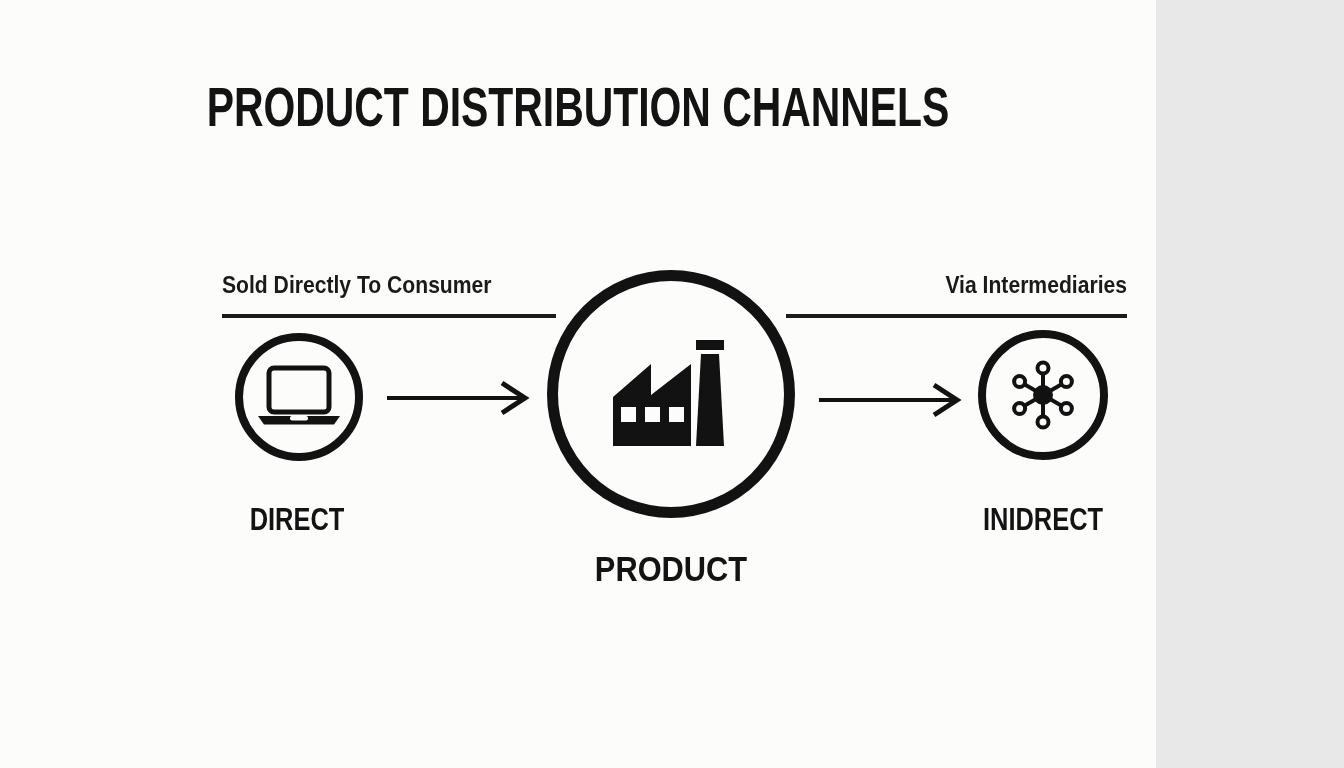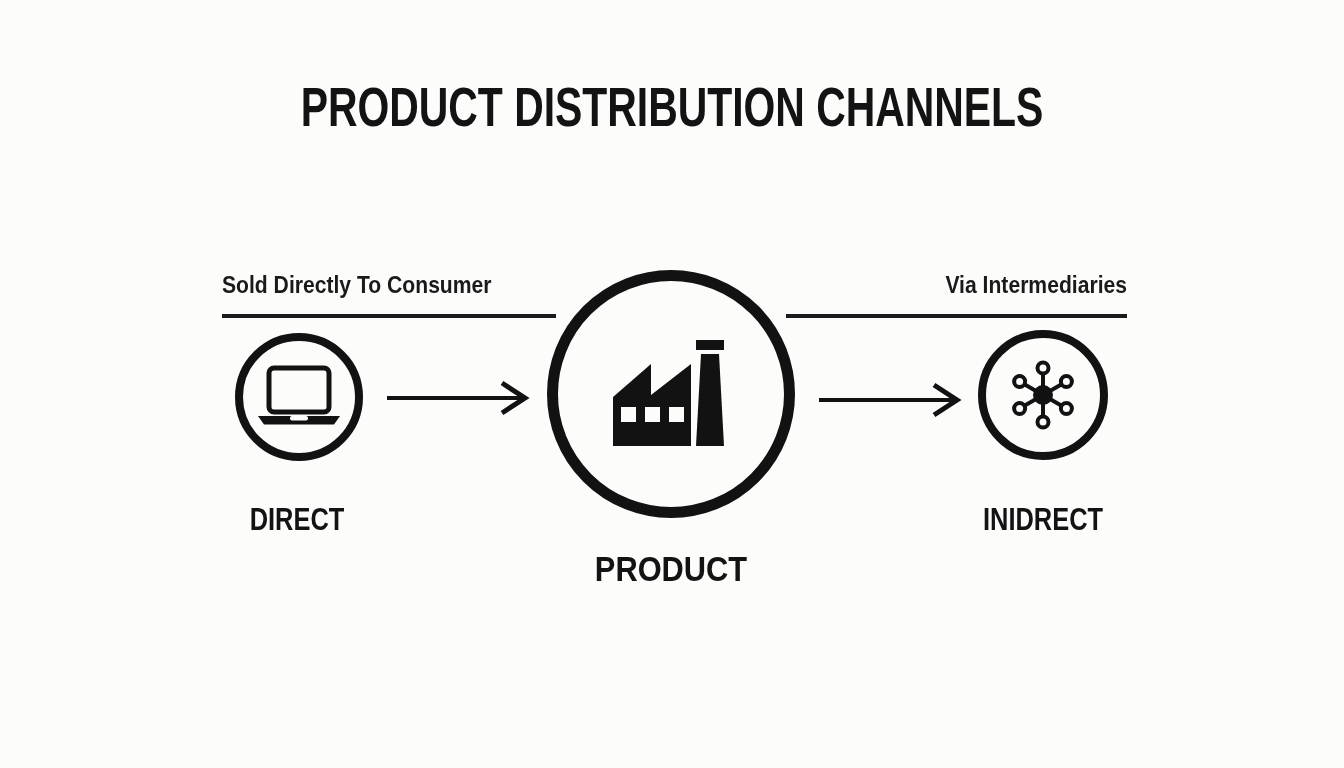--- a/index.html
+++ b/index.html
@@ -1,18 +1,18 @@
 <!DOCTYPE html>
 <html><head>
 <meta charset="utf-8">
 <style>
   html,body{margin:0;padding:0;background:#e8e8e8;}
   .canvas{
     position:relative;
-    width:1344px;height:768px;
+    width:1156px;height:768px;
     background:#fcfcfb;
     overflow:hidden;
     font-family:"Liberation Sans", sans-serif;
     color:#121212;
   }
   .title{
     position:absolute;
     left:0;top:74px;width:100%;
     margin:0;
     text-align:center;

